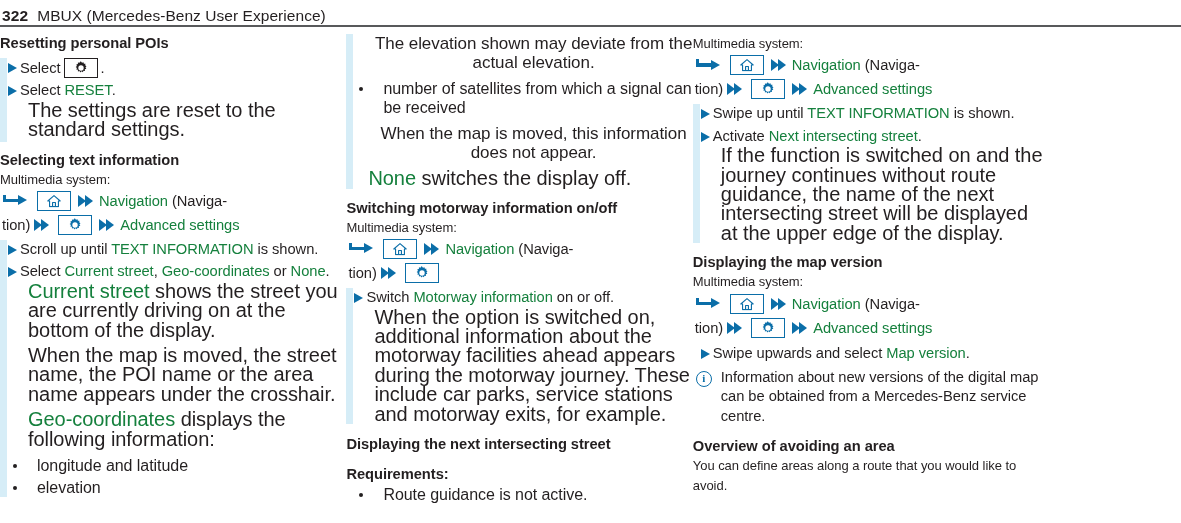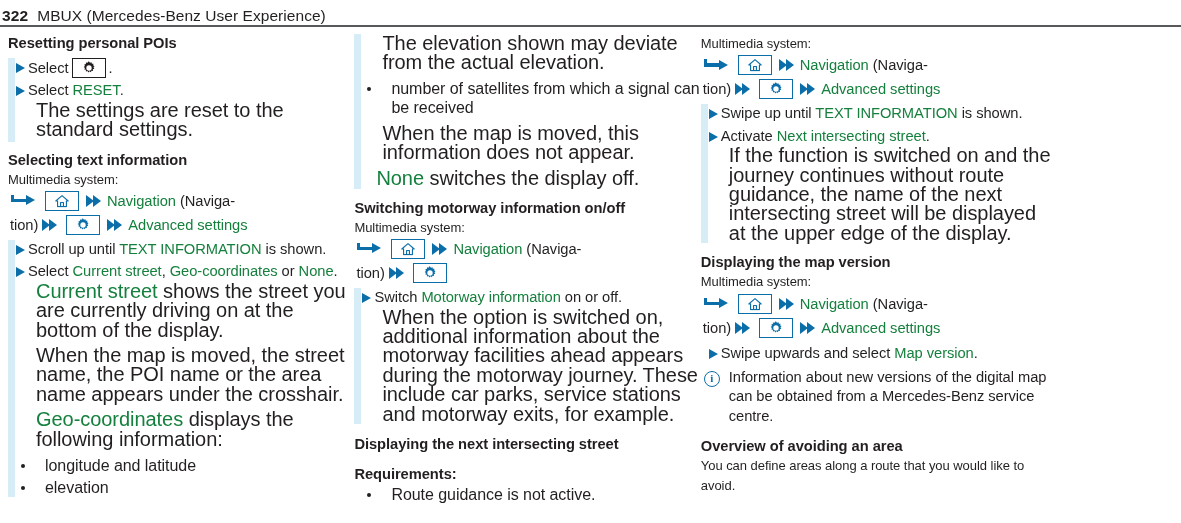--- a/index.html
+++ b/index.html
@@ -47,21 +47,20 @@
   }
 
   
   .columns {
     position: absolute;
     left: 0; top: 34px;
     width: 1049px;
     height: 489px;
     display: flex;
     gap: 0;
-    margin-left: 8px;
   }
   .col {
     width: 390px;
     box-sizing: border-box;
     position: relative;
   }
   .col-1 { padding-left: 0; }
   .col-2 { padding-left: 0; margin-left: 0; }
   .col-3 { width: 401px; }
 
@@ -132,23 +131,24 @@
   .dot {
     position: absolute;
     left: 13px;
     top: 8px;
     width: 4px; height: 4px;
     border-radius: 50%;
     background: #231f20;
   }
   .indent {
     padding-left: 28px;
-    font-size: 20px;
+    font-size: 17px;
     line-height: 19.4px;
     letter-spacing: -.05px;
+    text-align: center;
   }
 
   
   .note {
     position: relative;
     padding-left: 28px;
     font-size: 14.7px;
     line-height: 19.4px;
     letter-spacing: -.05px;
   }

